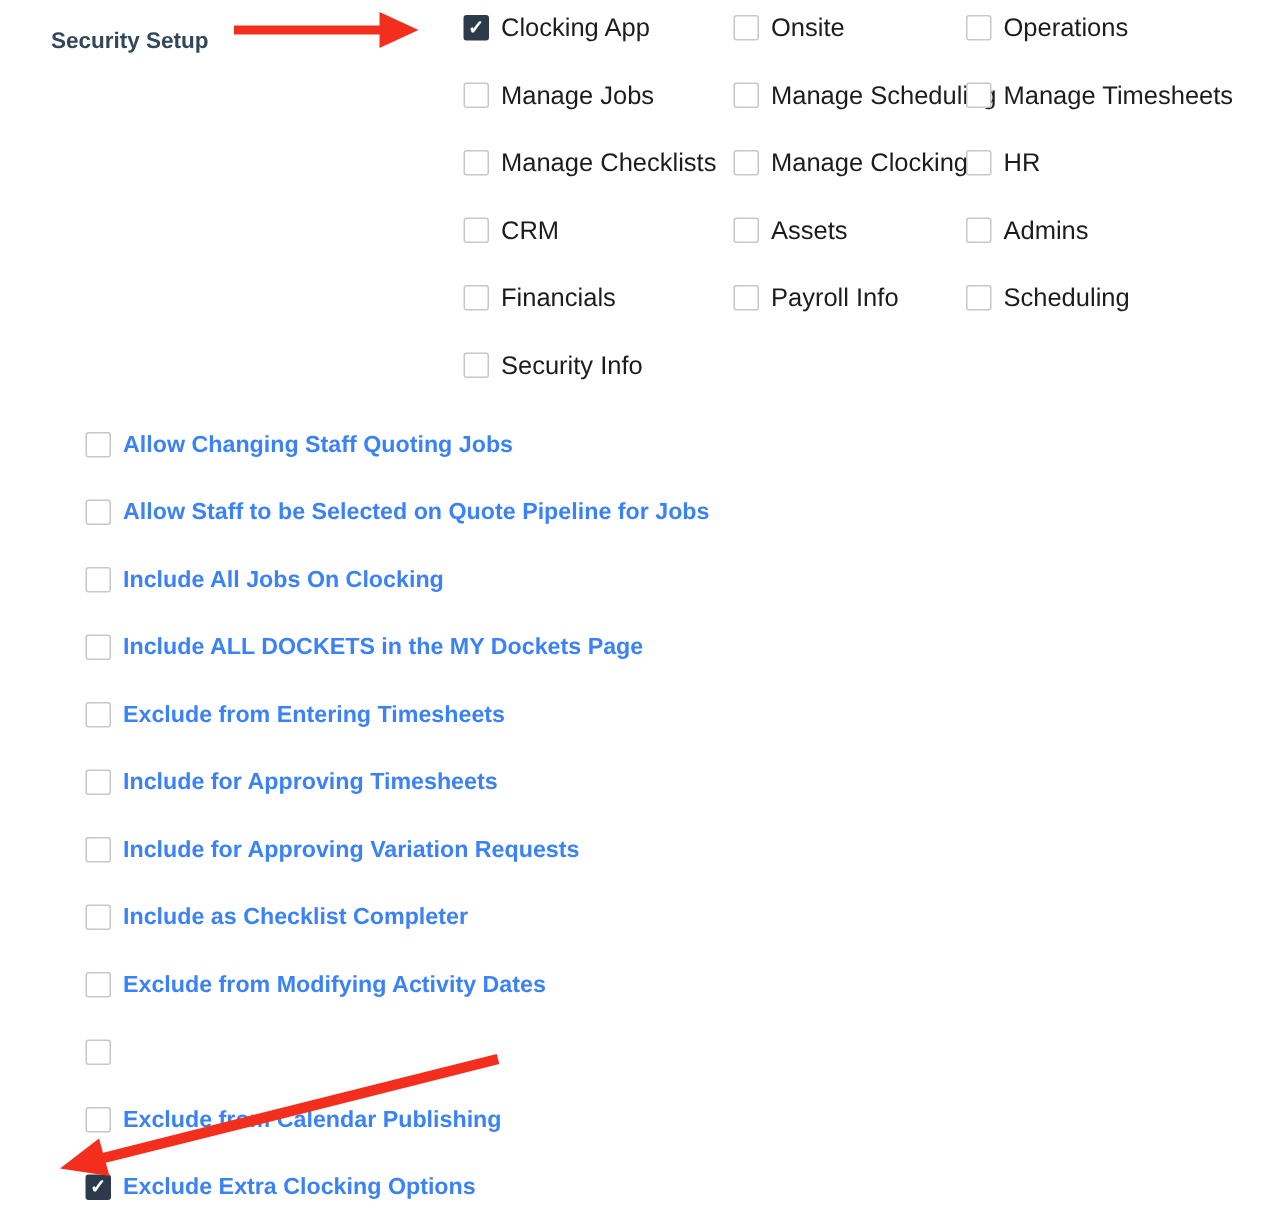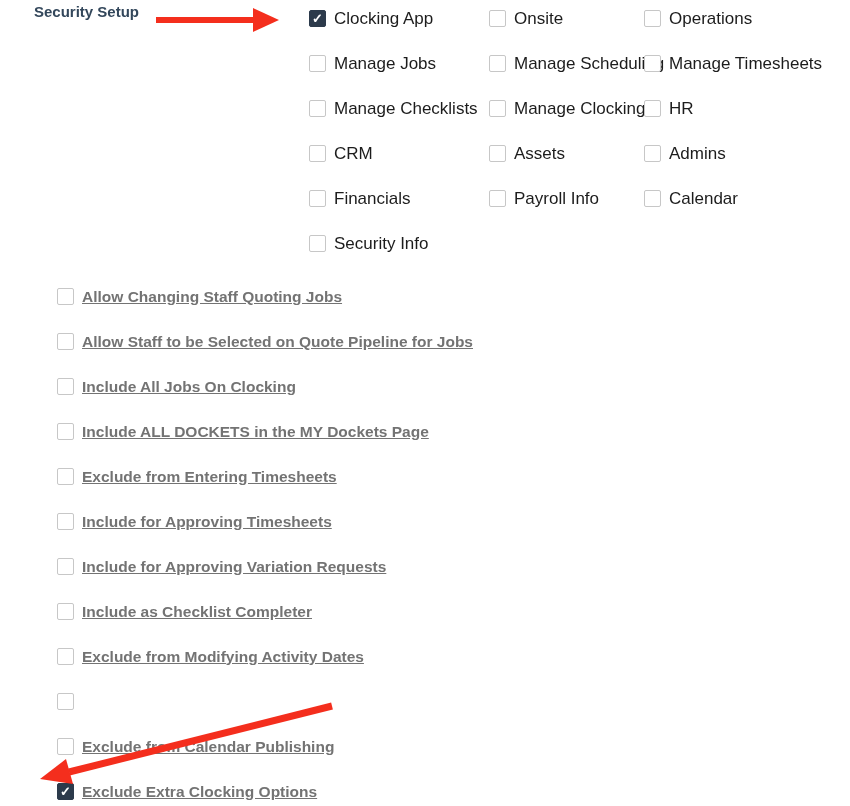--- a/index.html
+++ b/index.html
@@ -5,21 +5,21 @@
   * { margin: 0; padding: 0; box-sizing: border-box; }
   html, body { background: #ffffff; }
   body {
     width: 850px; height: 806px;
     position: relative;
     font-family: "Liberation Sans", sans-serif;
     overflow: hidden;
   }
   .section-label {
     position: absolute;
-    left: 34px; top: 3px;
+    left: 34px; top: 19px;
     font-size: 15px;
     font-weight: 600;
     color: #33475b;
     white-space: nowrap;
   }
   .grid-col {
     position: absolute;
     top: 10px;
   }
   .grid-col.c0 { left: 287px; }
@@ -63,23 +63,22 @@
     color: #1c1c1c;
     cursor: pointer;
   }
   .options-list {
     position: absolute;
     left: 35px; top: 288px;
   }
   .option-label {
     font-size: 15.5px;
     font-weight: 700;
-    color: #737373;
+    color: #3b82f6;
     cursor: pointer;
-    text-decoration: underline;
   }
   .annotation-layer {
     position: absolute;
     left: 0; top: 0;
     width: 850px; height: 806px;
     pointer-events: none;
     z-index: 10;
   }
 </style>
 </head>
@@ -149,21 +148,21 @@
   <div class="check-row">
     <span class="checkbox"></span>
     <span class="grid-label">HR</span>
   </div>
   <div class="check-row">
     <span class="checkbox"></span>
     <span class="grid-label">Admins</span>
   </div>
   <div class="check-row">
     <span class="checkbox"></span>
-    <span class="grid-label">Calendar</span>
+    <span class="grid-label">Scheduling</span>
   </div>
 </div>
 
 <div class="options-list">
   <div class="check-row">
     <span class="checkbox"></span>
     <span class="option-label">Allow Changing Staff Quoting Jobs</span>
   </div>
   <div class="check-row">
     <span class="checkbox"></span>

